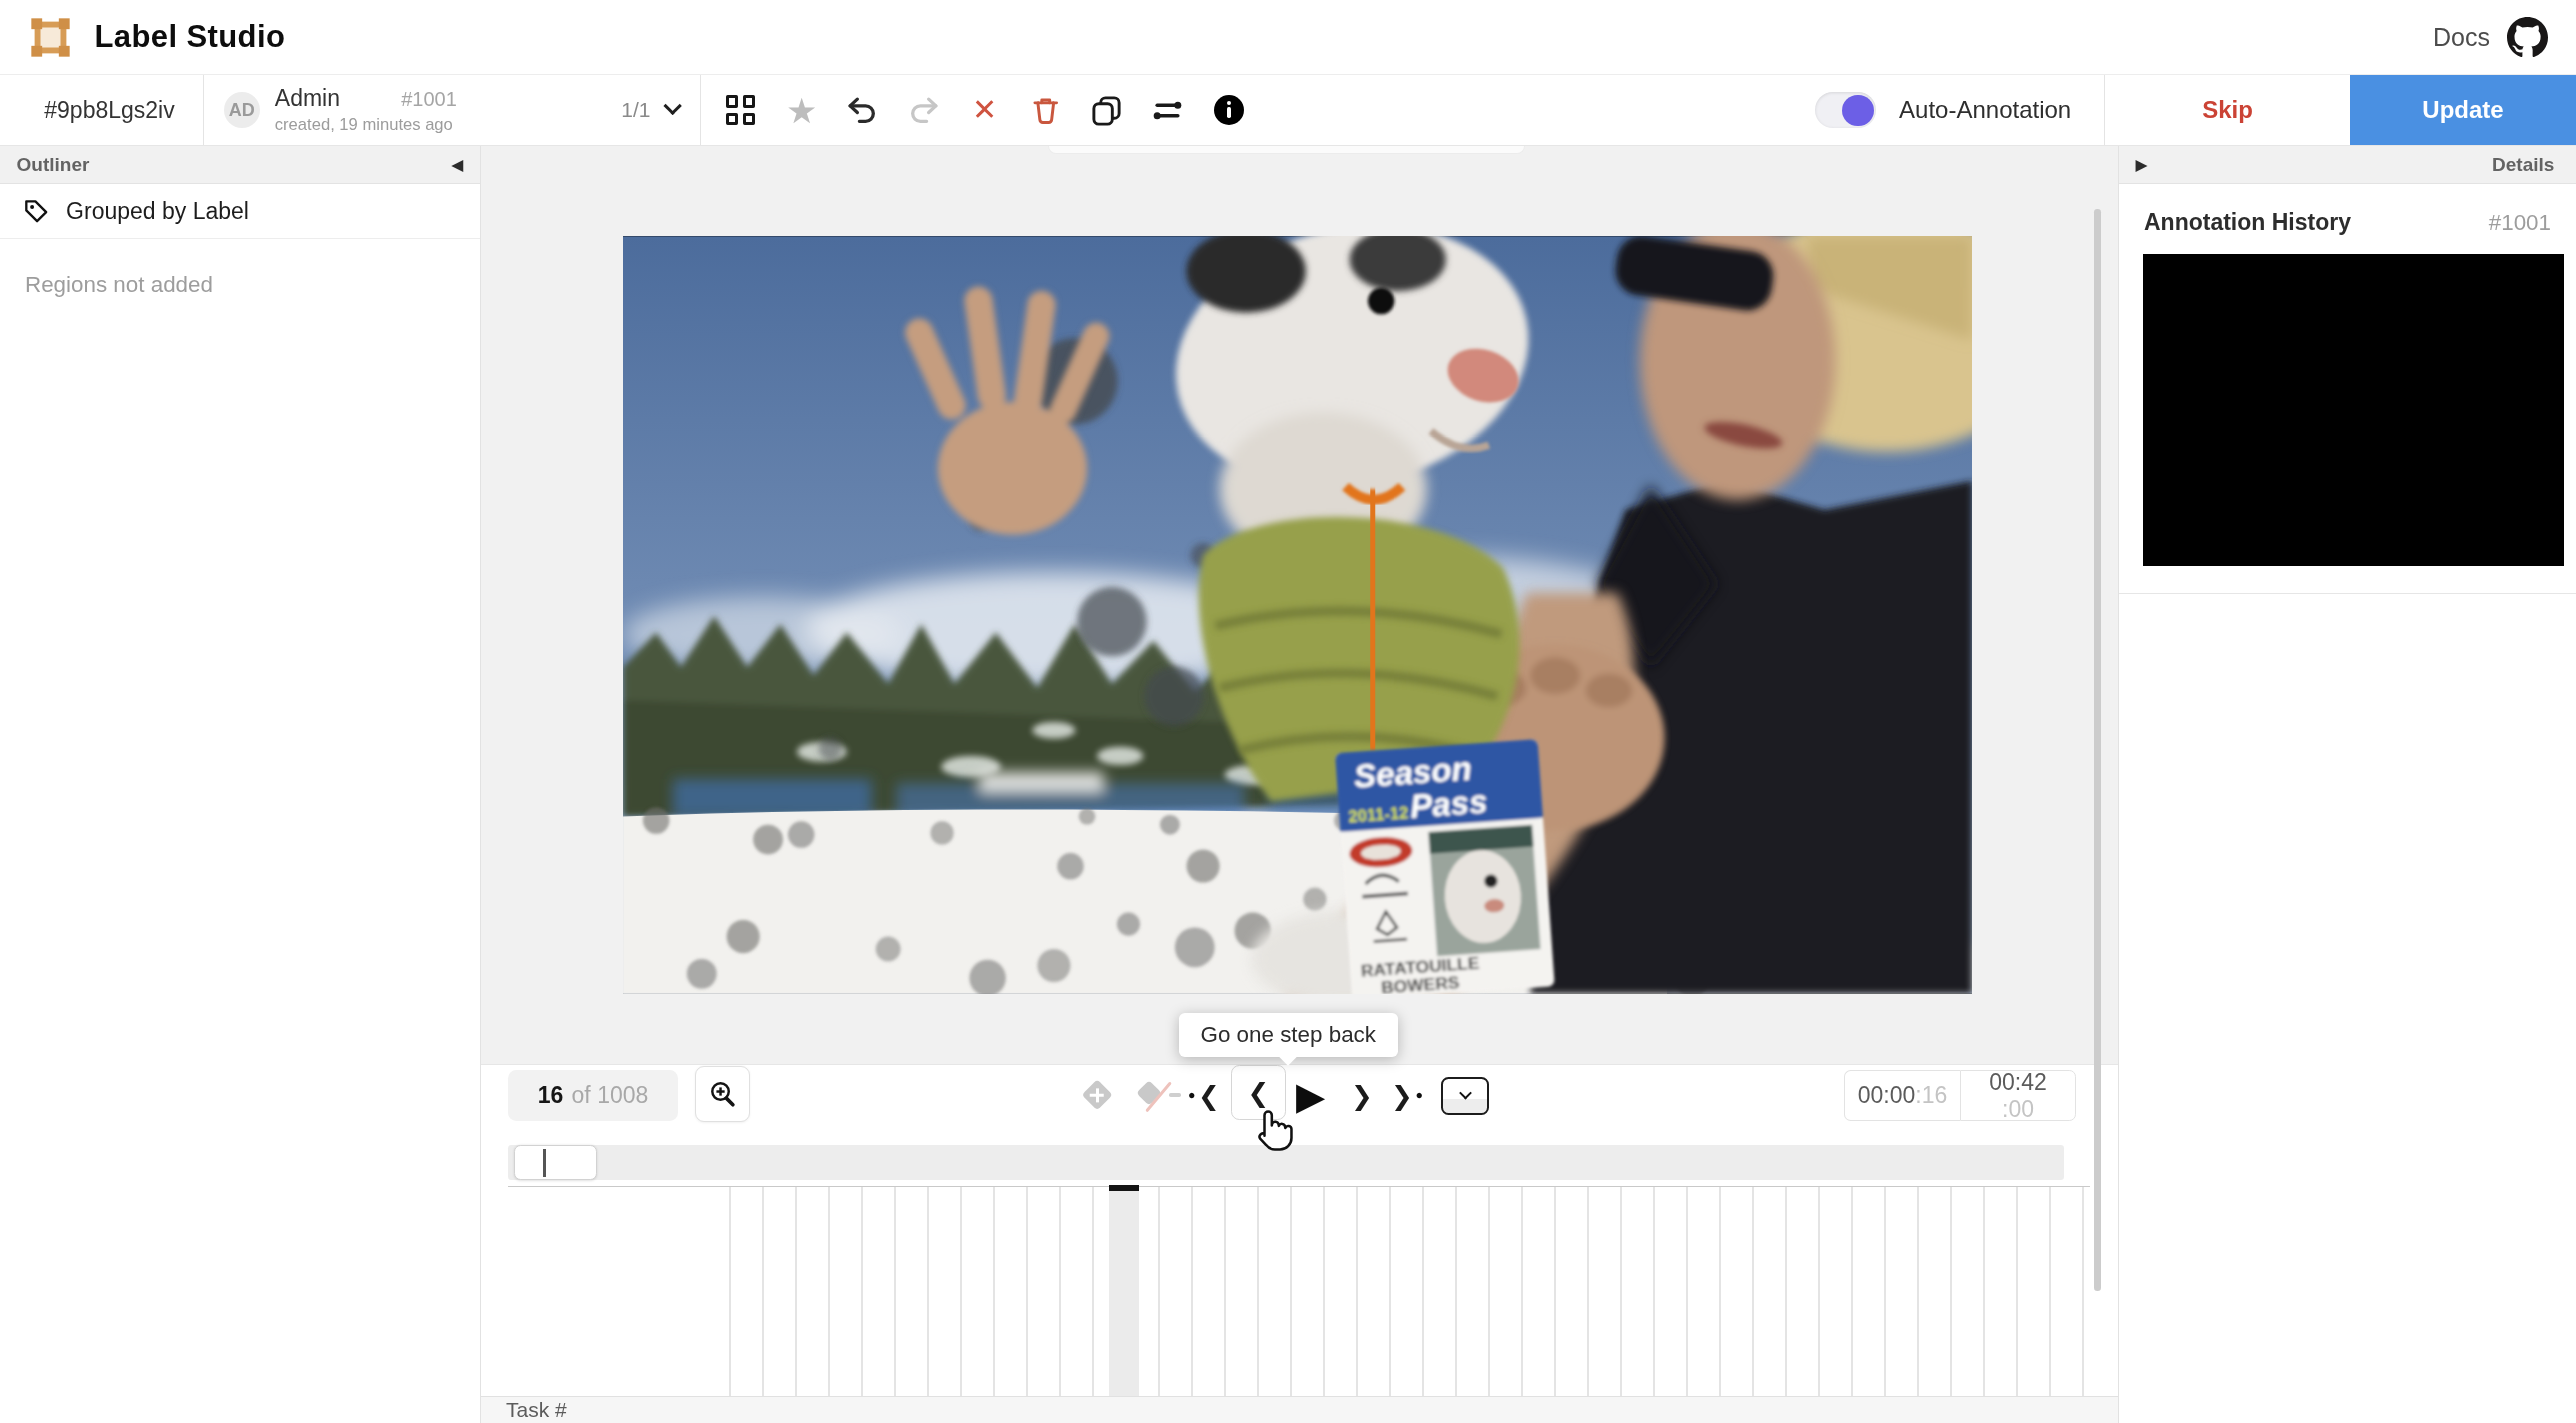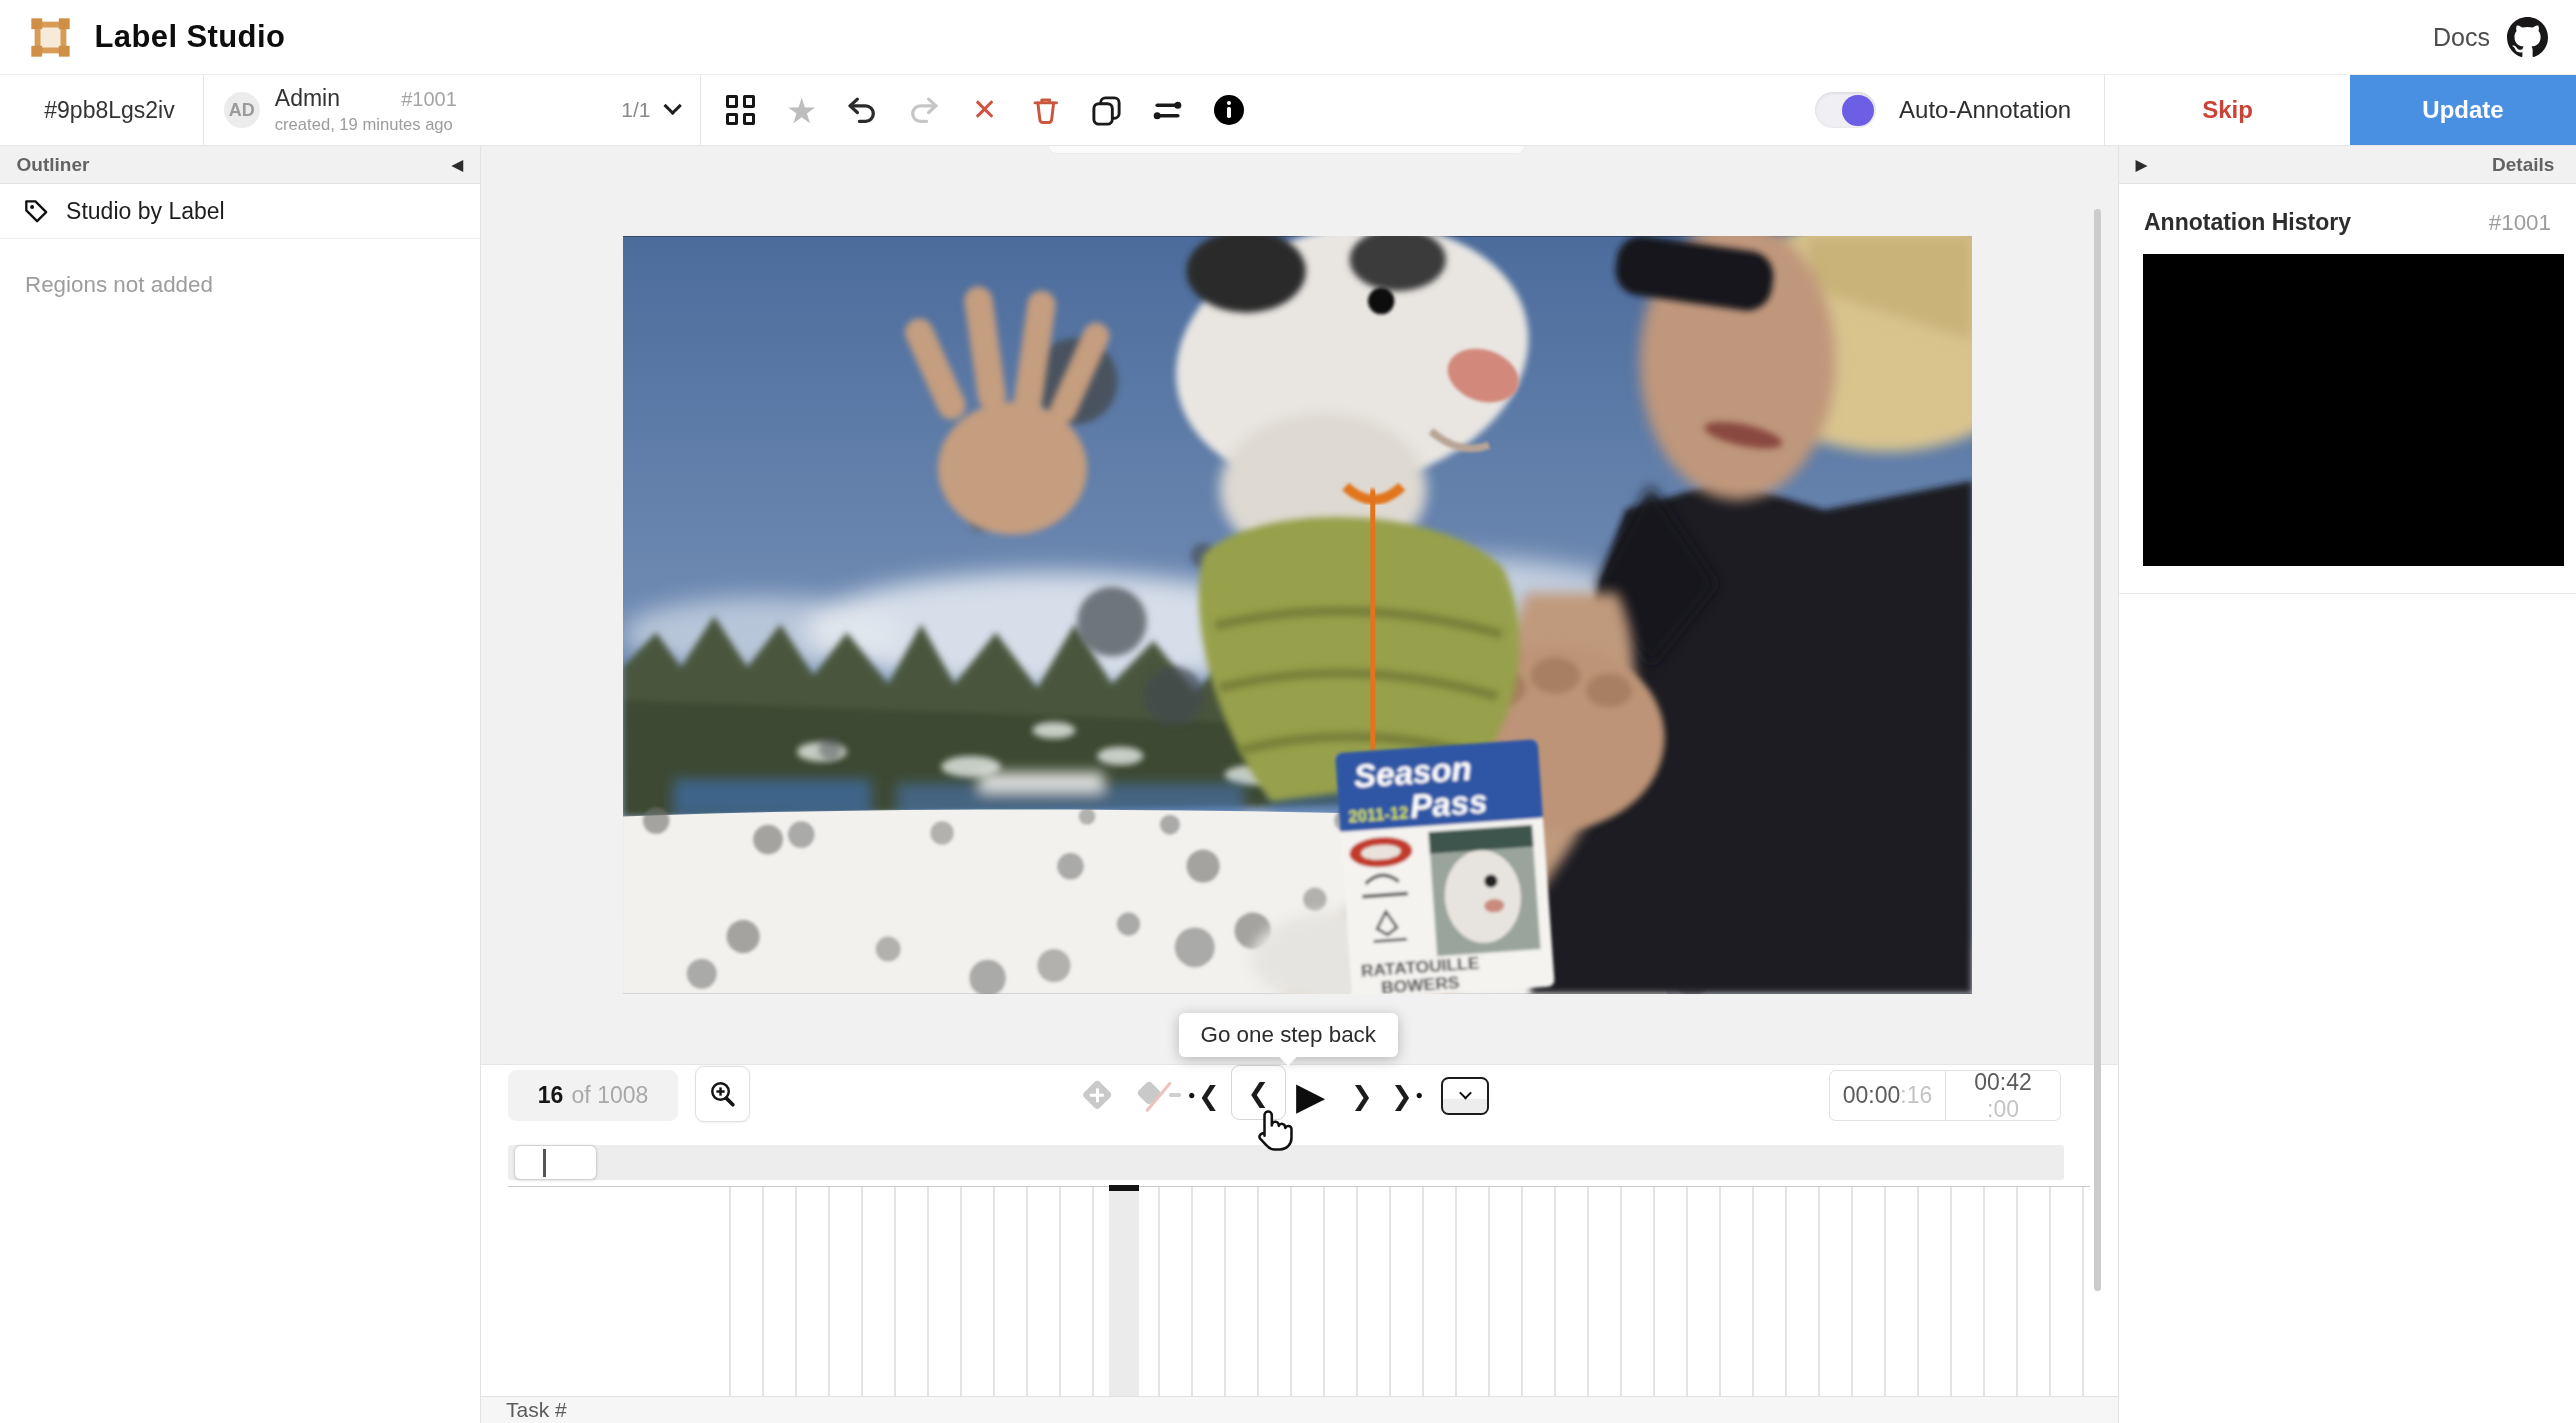--- a/index.html
+++ b/index.html
@@ -84,21 +84,21 @@
 .interp-wrap .diamond{position:absolute;left:1.7px;top:6.6px;width:18px;height:18px;background:#c9c9c9;}
 .interp-dash{position:absolute;right:0;top:15px;width:11.6px;height:4.1px;background:#cfcfcf;border-radius:1.7px;}
 .interp-slash{position:absolute;left:19px;top:0;width:3.3px;height:38px;background:#eec2bc;transform:rotate(40deg);border-radius:1.7px;}
 .key-dot{font-size:12.4px;color:#0f0f0f;line-height:1;}
 .chev-glyph{font-size:26px;font-weight:700;color:#1c1c1c;line-height:1;}
 .play-glyph{font-size:38px;color:#0d0d0d;line-height:1;}
 .btn-hover{border:0.8px solid #d6d6d6;border-radius:8.3px;background:#fff;width:55px;height:55px;top:0;}
 .collapse-btn{width:48px;height:38px;top:11.6px;border:2.5px solid #1c1c1c;border-radius:7.5px;background:linear-gradient(#fff 58%,#ededed 58%);display:flex;align-items:center;justify-content:center;}
 .collapse-btn .chev-down{width:9px;height:9px;border-width:2.5px;border-color:#111;transform:rotate(45deg) translate(-1.7px,-1.7px);}
 
-.timecodes{position:absolute;right:57px;top:5px;height:51px;display:flex;}
+.timecodes{position:absolute;right:42px;top:5px;height:51px;display:flex;}
 .tc-cell{height:51px;width:116px;border:0.8px solid #e3e3e3;display:flex;align-items:center;justify-content:center;font-size:23px;background:#fff;}
 .tc-cell:first-child{border-radius:6.6px 0 0 6.6px;border-right:none;}
 .tc-cell:last-child{border-radius:0 6.6px 6.6px 0;flex-direction:column;}
 .tc-main{color:#5b5b5b;}
 .tc-sub{color:#c4c4c4;}
 
 .seek-track{position:absolute;left:27px;top:80px;width:1556px;height:35px;background:#ededed;border-radius:3.3px;}
 .seek-handle{position:absolute;left:5.8px;top:0;width:83px;height:35px;background:#fff;border:0.8px solid #d2d2d2;border-radius:6.6px;box-shadow:0 0.8px 2.5px rgba(0,0,0,.12);cursor:grab;}
 .seek-line{position:absolute;left:28px;top:2.5px;width:3.3px;height:28px;background:#555;}
 
@@ -244,21 +244,21 @@
     <aside class="outliner">
       <div class="panel-head">
         <span>Outliner</span>
         <span class="tri">◀</span>
       </div>
       <div class="group-row">
         <svg width="26.5" height="26.5" viewBox="0 0 32 32">
           <path d="M4 4 h11 l13 13 -11 11 L4 15 Z" fill="none" stroke="#111" stroke-width="2.8" stroke-linejoin="round"></path>
           <circle cx="11" cy="11" r="2.4" fill="#111"></circle>
         </svg>
-        <span class="group-label">Studio by Label</span>
+        <span class="group-label">Grouped by Label</span>
       </div>
       <div class="empty-msg">Regions not added</div>
     </aside>
 
     <section class="canvas">
       <div class="top-sliver"></div>
 
       <div class="video">
         <svg width="1349" height="758" viewBox="0 0 1628 914">
           <defs>

